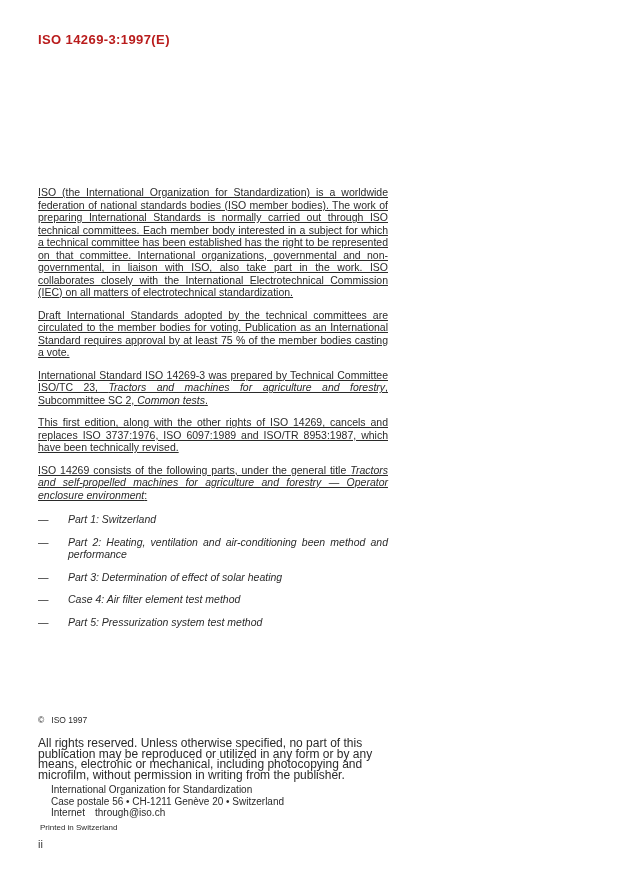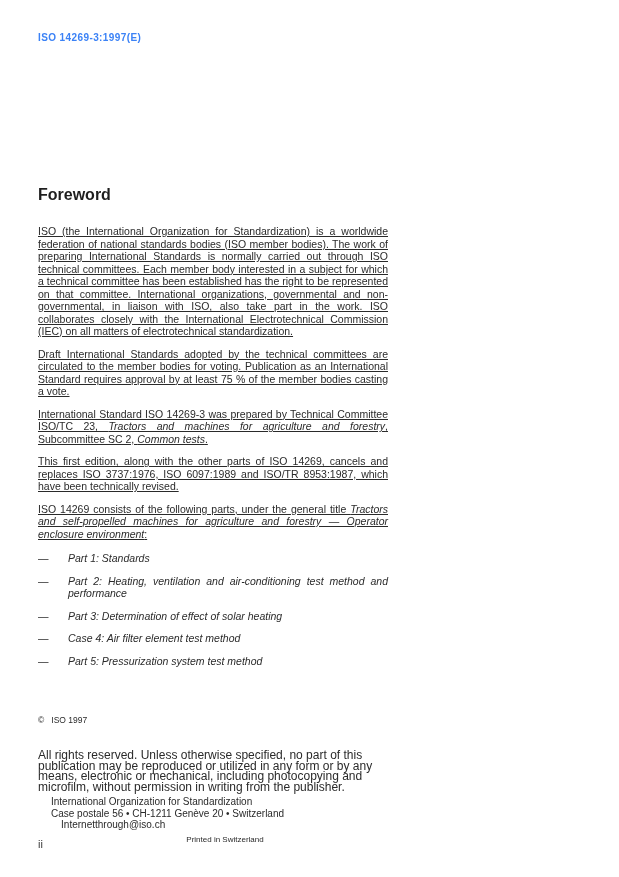--- a/index.html
+++ b/index.html
@@ -14,24 +14,24 @@
     height: 877px;
     margin: 0 auto;
     background: #ffffff;
     color: #222222;
     overflow: hidden;
   }
   .header-ref {
     position: absolute;
     left: 38px;
     top: 32px;
-    font-size: 10px;
+    font-size: 13px;
     font-weight: bold;
     letter-spacing: 0.4px;
-    color: #3b82f6;
+    color: #b91c1c;
   }
   .content {
     position: absolute;
     left: 38px;
     top: 186px;
     width: 350px;
   }
   .foreword-title {
     margin: 0 0 21px 0;
     font-size: 16px;
@@ -68,84 +68,81 @@
   .italic { font-style: italic; }
   .footer {
     position: absolute;
     left: 38px;
     top: 715px;
     width: 372px;
     color: #2a2a2a;
   }
   .copyright-line {
     font-size: 8.5px;
-    margin-bottom: 25px;
+    margin-bottom: 13px;
   }
   .copyright-line .c-text { margin-left: 7px; }
   .rights-text {
     font-size: 12px;
     line-height: 10.5px;
     width: 360px;
     margin-bottom: 4px;
   }
   .publisher-block {
     margin-left: 13px;
     font-size: 10px;
     line-height: 11.5px;
   }
   .publisher-block .row-label {
     display: inline-block;
     width: 44px;
-    text-align: right;
   }
   .printed-note {
     margin-top: 4px;
     margin-left: 2px;
     font-size: 8px;
-    text-align: center;
   }
   .page-num {
     position: absolute;
     left: 38px;
     top: 838px;
     font-size: 11px;
     color: #3a3a3a;
   }
 </style>
 </head>
 <body>
 
 <div class="page">
 
   <div class="header-ref">ISO 14269-3:1997(E)</div>
 
   <div class="content">
 
-    <h1 class="foreword-title">Foreword</h1>
 
     <p>ISO (the International Organization for Standardization) is a worldwide federation of national standards bodies (ISO member bodies). The work of preparing International Standards is normally carried out through ISO technical committees. Each member body interested in a subject for which a technical committee has been established has the right to be represented on that committee. International organizations, governmental and non-governmental, in liaison with ISO, also take part in the work. ISO collaborates closely with the International Electrotechnical Commission (IEC) on all matters of electrotechnical standardization.</p>
 
     <p>Draft International Standards adopted by the technical committees are circulated to the member bodies for voting. Publication as an International Standard requires approval by at least 75 % of the member bodies casting a vote.</p>
 
     <p><span>International Standard ISO 14269-3 was prepared by Technical Committee ISO/TC 23, </span><span class="italic">Tractors and machines for agriculture and forestry</span><span>, Subcommittee SC 2, </span><span class="italic">Common tests</span><span>.</span></p>
 
-    <p>This first edition, along with the other parts of ISO 14269, cancels and replaces ISO 3737:1976, ISO 6097:1989 and ISO/TR 8953:1987, which have been technically revised.</p>
+    <p>This first edition, along with the other rights of ISO 14269, cancels and replaces ISO 3737:1976, ISO 6097:1989 and ISO/TR 8953:1987, which have been technically revised.</p>
 
     <p><span>ISO 14269 consists of the following parts, under the general title </span><span class="italic">Tractors and self-propelled machines for agriculture and forestry — Operator enclosure environment</span><span>:</span></p>
 
     <div class="parts-list">
 
       <div class="list-item">
         <span class="dash">—</span>
-        <span class="item-text">Part 1: Standards</span>
+        <span class="item-text">Part 1: Switzerland</span>
       </div>
 
       <div class="list-item">
         <span class="dash">—</span>
-        <span class="item-text">Part 2: Heating, ventilation and air-conditioning test method and performance</span>
+        <span class="item-text">Part 2: Heating, ventilation and air-conditioning been method and performance</span>
       </div>
 
       <div class="list-item">
         <span class="dash">—</span>
         <span class="item-text">Part 3: Determination of effect of solar heating</span>
       </div>
 
       <div class="list-item">
         <span class="dash">—</span>
         <span class="item-text">Case 4: Air filter element test method</span>

